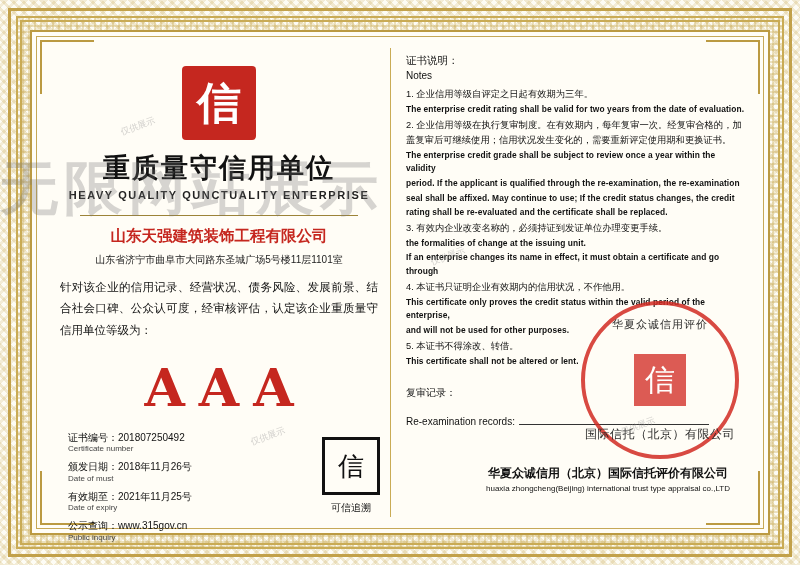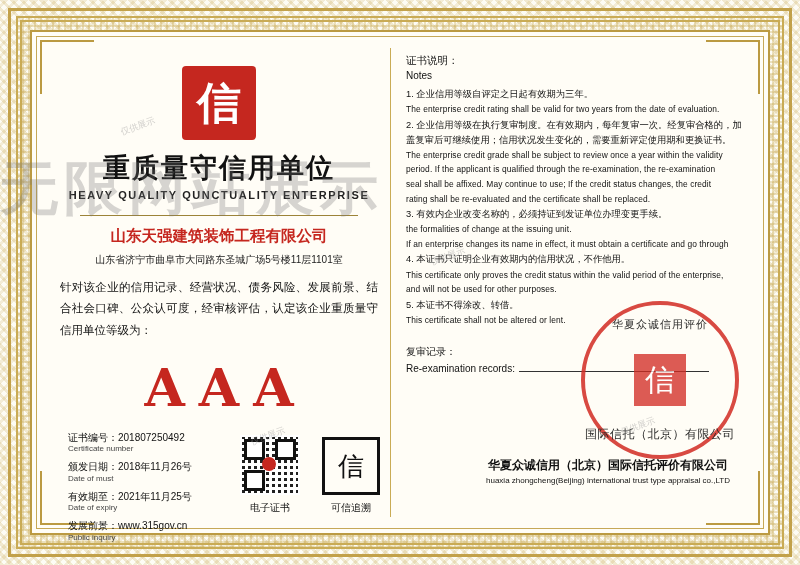--- a/index.html
+++ b/index.html
@@ -128,39 +128,39 @@
   .right{
     flex:1;padding:10px 10px 0 16px;border-left:1px solid #cdb madeira;
     position:relative;
   }
   .vline{
     position:absolute;left:0;top:4px;bottom:4px;width:1px;background:#c9ab55;
   }
   .rt-head{font-size:10.5px;color:#111;margin-bottom:2px;}
   .rt-head-en{font-size:10px;color:#111;margin-bottom:6px;}
   .rt-item{font-size:9.3px;color:#111;line-height:1.62;margin-bottom:1px;}
-  .rt-item.en{font-size:8.4px;color:#111;letter-spacing:.1px;}
+  .rt-item.en{font-size:8.4px;color:#111;letter-spacing:.1px;font-weight:bold;}
   .recheck{margin-top:18px;font-size:10px;color:#111;}
   .recheck .line{
     display:inline-block;border-bottom:1px solid #333;width:190px;margin-left:4px;
   }
   .stamp{
     position:absolute;right:17px;bottom:62px;width:150px;height:150px;
     border:4px solid #d22b23;border-radius:50%;opacity:.85;
     display:flex;align-items:center;justify-content:center;
   }
   .stamp-inner{
     width:52px;height:52px;background:#d22b23;opacity:.9;
     display:flex;align-items:center;justify-content:center;color:#fff;
     font-family:"DejaVu Serif",serif;font-size:30px;
   }
   .stamp-top{position:absolute;top:12px;left:0;width:100%;text-align:center;font-size:11px;letter-spacing:1px;}
   .stamp-bottom{position:absolute;bottom:12px;left:0;width:100%;font-size:12px;letter-spacing:.5px;}
   .issuer{
-    position:absolute;right:18px;bottom:36px;text-align:center;width:260px;
+    position:absolute;right:18px;bottom:28px;text-align:center;width:260px;
   }
   .issuer-cn{font-size:12px;color:#111;font-weight:bold;}
   .issuer-en{font-size:8px;color:#111;margin-top:2px;}
 
   
   .watermark{
     position:absolute;left:0;right:0;top:150px;
     text-align:left;font-size:58px;color:rgba(120,120,120,.30);
     font-family:"DejaVu Sans", sans-serif;font-weight:bold;letter-spacing:6px;
     pointer-events:none;z-index:2;
@@ -204,33 +204,26 @@
         </div>
         <div class="field-row">
           <span>颁发日期：</span><span>2018年11月26号</span>
           <div class="en">Date of must</div>
         </div>
         <div class="field-row">
           <span>有效期至：</span><span>2021年11月25号</span>
           <div class="en">Date of expiry</div>
         </div>
         <div class="field-row">
-          <span>发展前景：</span><span>www.315gov.cn</span>
+          <span>公示查询：</span><span>www.315gov.cn</span>
           <div class="en">Public inquiry</div>
         </div>
       </div>
 
       <div class="codes">
-        <div class="code-box">
-          <div class="qr">
-            <div class="qr-dot"></div>
-            <div class="qr-mid"></div>
-          </div>
-          <div class="code-label">电子证书</div>
-        </div>
         <div class="code-box">
           <div class="trace">
             <span>信</span>
           </div>
           <div class="code-label">可信追溯</div>
         </div>
       </div>
     </div>
 
     <div class="right">
@@ -249,21 +242,21 @@
       <div class="rt-item en">the formalities of change at the issuing unit.</div>
       <div class="rt-item en">If an enterprise changes its name in effect, it must obtain a certificate and go through</div>
       <div class="rt-item">4. 本证书只证明企业有效期内的信用状况，不作他用。</div>
       <div class="rt-item en">This certificate only proves the credit status within the valid period of the enterprise,</div>
       <div class="rt-item en">and will not be used for other purposes.</div>
       <div class="rt-item">5. 本证书不得涂改、转借。</div>
       <div class="rt-item en">This certificate shall not be altered or lent.</div>
 
       <div class="recheck">
         <div>复审记录：</div>
-        <div style="margin-top:4px;">
+        <div style="margin-top:16px;">
           <span>Re-examination records:</span><span class="line"></span>
         </div>
       </div>
 
       <div class="stamp">
         <div class="stamp-top">华夏众诚信用评价</div>
         <div class="stamp-inner">信</div>
         <div class="stamp-bottom">国际信托（北京）有限公司</div>
       </div>
 

